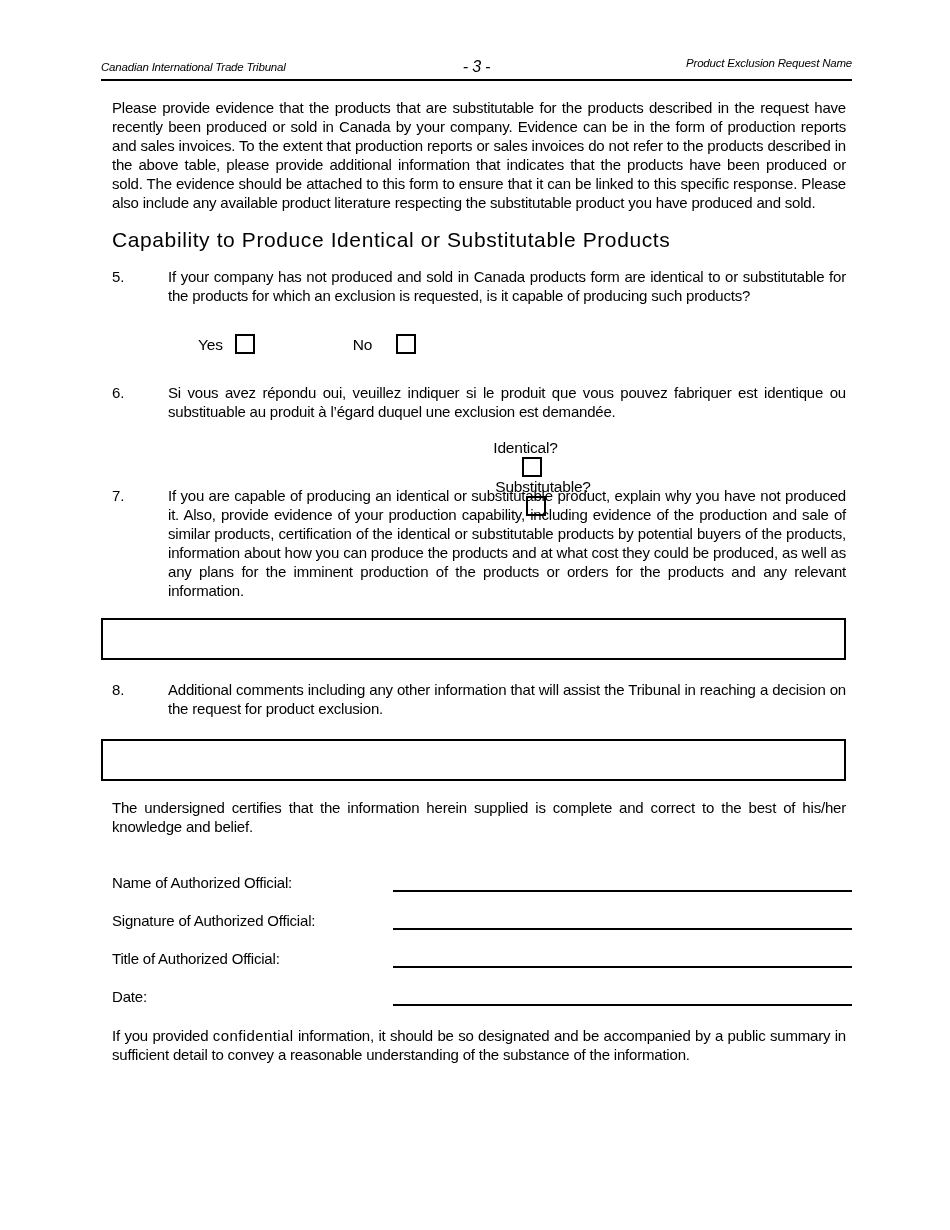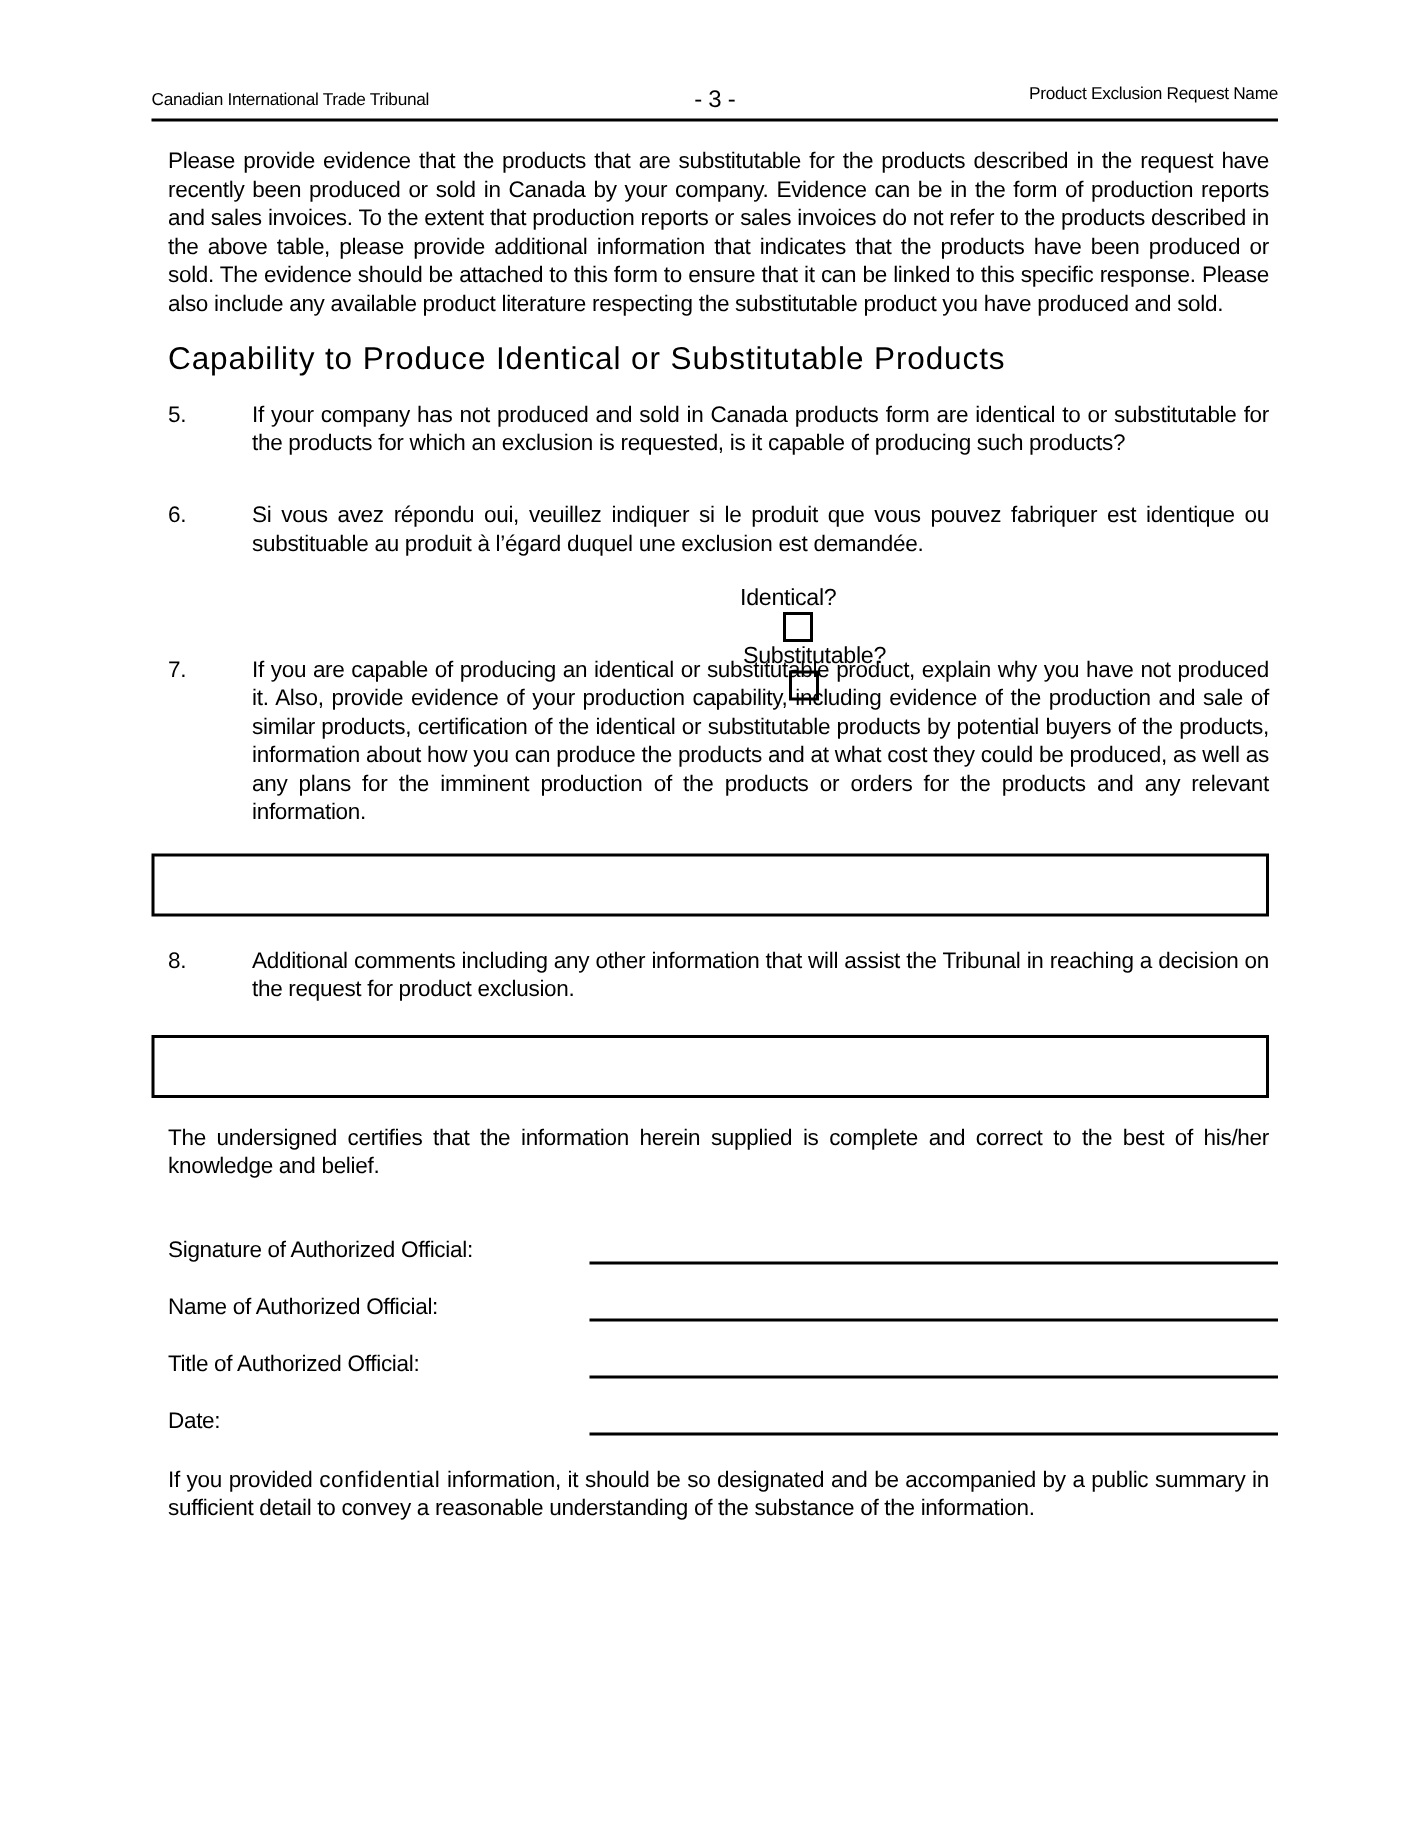--- a/index.html
+++ b/index.html
@@ -18,20 +18,21 @@
     overflow: hidden;
   }
   
   .header {
     display: flex;
     align-items: flex-start;
     margin-left: -11px;
     margin-right: -6px;
     border-bottom: 2px solid #000;
     padding-bottom: 3px;
+    font-style: italic;
   }
   .header-left  { flex: 1; font-size: 11.5px; line-height: 15px; padding-top: 4px; }
   .header-center{ font-size: 16px; line-height: 19px; padding-top: 1px; }
   .header-right { flex: 1; text-align: right; font-size: 11.5px; line-height: 15px; }
 
   .intro { margin-top: 17px; text-align: justify; }
 
   .section-heading { margin-top: 18px; font-size: 21px; letter-spacing: 0.6px; }
 
   .q-item { display: flex; margin-top: 18px; }
@@ -96,20 +97,26 @@
 
   <div class="intro">Please provide evidence that the products that are substitutable for the products described in the request have recently been produced or sold in Canada by your company.  Evidence can be in the form of production reports and sales invoices. To the extent that production reports or sales invoices do not refer to the products described in the above table, please provide additional information that indicates that the products have been produced or sold. The evidence should be attached to this form to ensure that it can be linked to this specific response.  Please also include any available product literature respecting the substitutable product you have produced and sold.</div>
 
   <div class="section-heading">Capability to Produce Identical or Substitutable Products</div>
 
   <div class="q-item">
     <div class="q-num">5.</div>
     <div class="q-text"><span>If your company has not produced and sold in Canada products form are </span><span class="it">identical</span><span> to or </span><span class="it">substitutable</span><span> for the products for which an exclusion is requested, is it capable of producing such products?</span></div>
   </div>
 
+  <div class="cb-row r1">
+    <span class="cb-label">Yes</span>
+    <span class="cb cb1"></span>
+    <span class="cb-label lbl2">No</span>
+    <span class="cb cb2"></span>
+  </div>
 
   <div class="q-item mt29">
     <div class="q-num">6.</div>
     <div class="q-text">Si vous avez répondu oui, veuillez indiquer si le produit que vous pouvez fabriquer est identique ou substituable au produit à l’égard duquel une exclusion est demandée.</div>
   </div>
 
   <div class="cb-row r2">
     <span class="cb-label">Identical?</span>
     <span class="cb cb1"></span>
     <span class="cb-label lbl2">Substitutable?</span>
@@ -127,25 +134,25 @@
     <div class="q-num">8.</div>
     <div class="q-text">Additional comments including any other information that will assist the Tribunal in reaching a decision on the request for product exclusion.</div>
   </div>
 
   <div class="response-box b2"></div>
 
   <div class="cert">The undersigned certifies that the information herein supplied is complete and correct to the best of his/her knowledge and belief.</div>
 
   <div class="sig-block">
     <div class="sig-row">
-      <div class="sig-label">Signature of Authorized Official:</div>
+      <div class="sig-label">Name of Authorized Official:</div>
       <div class="sig-line"></div>
     </div>
     <div class="sig-row">
-      <div class="sig-label">Name of Authorized Official:</div>
+      <div class="sig-label">Signature of Authorized Official:</div>
       <div class="sig-line"></div>
     </div>
     <div class="sig-row">
       <div class="sig-label">Title of Authorized Official:</div>
       <div class="sig-line"></div>
     </div>
     <div class="sig-row">
       <div class="sig-label">Date:</div>
       <div class="sig-line"></div>
     </div>

